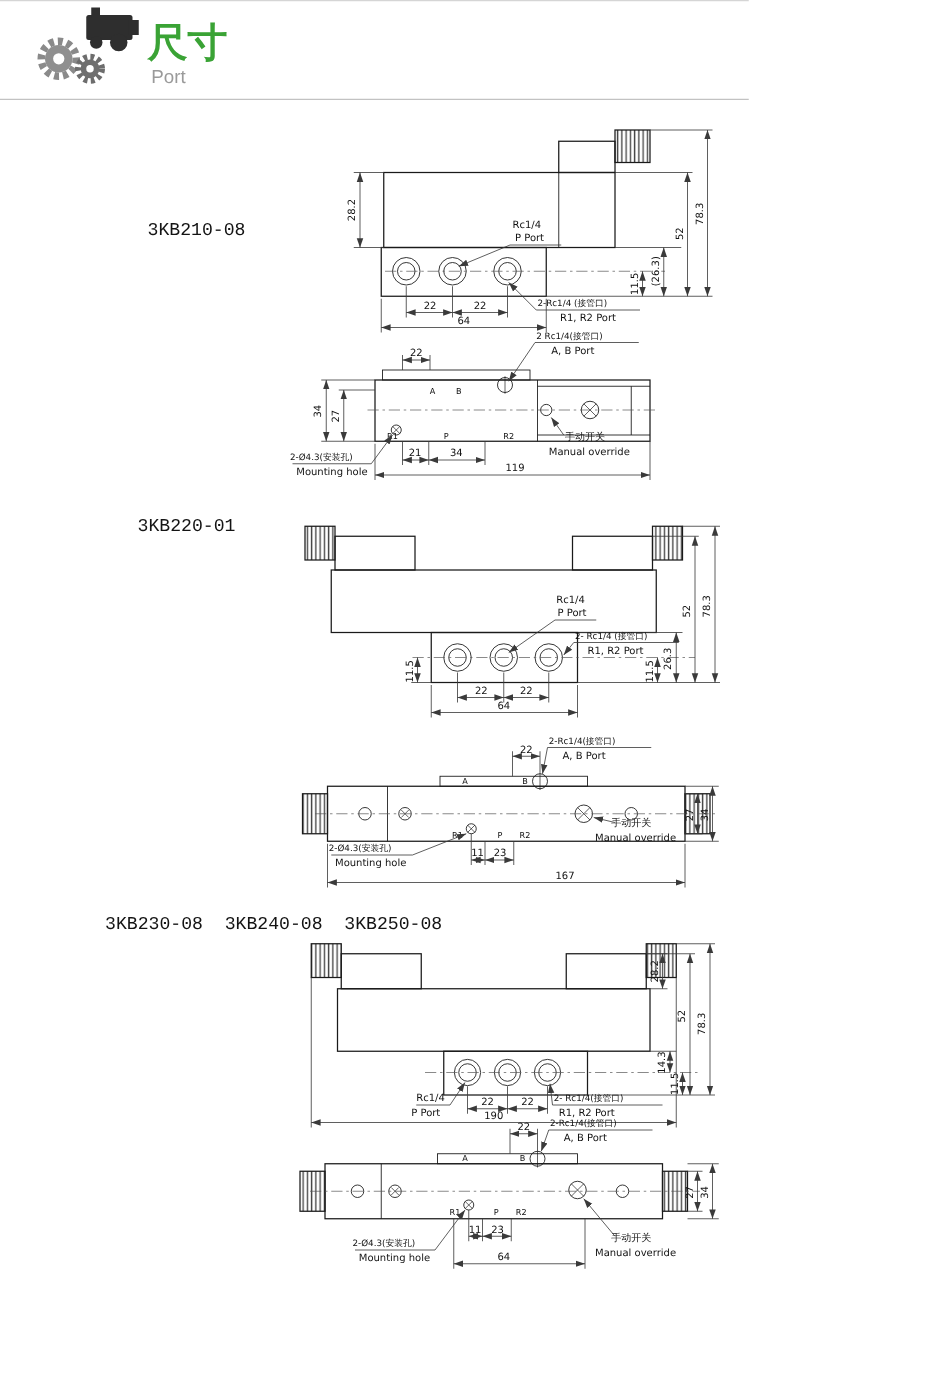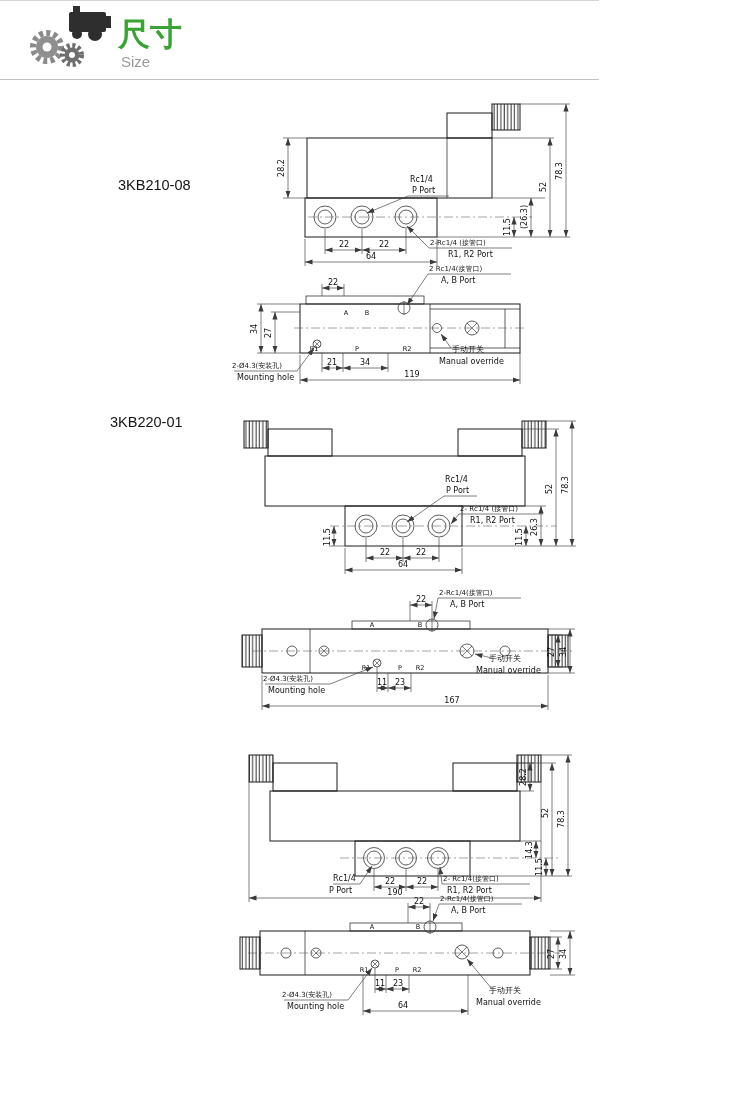--- a/index.html
+++ b/index.html
@@ -5,21 +5,21 @@
   *{margin:0;padding:0;box-sizing:border-box}
   html,body{background:#fff}
   .page{position:relative;width:599px;height:1100px;background:#fff;overflow:hidden;
         border-top:1px solid #d5d5d5;font-family:"Liberation Sans",sans-serif}
   .hdr-title{position:absolute;left:118px;top:12px;font-size:32px;font-weight:bold;
              color:#3aa335;font-family:"DejaVu Sans",sans-serif}
   .hdr-sub{position:absolute;left:121px;top:52px;font-size:15px;color:#9a9a9a}
   .hdr-rule{position:absolute;left:0;top:78px;width:750px;height:1px;background:#c2c2c2}
   .logo{position:absolute;left:25px;top:4px}
   .model{position:absolute;font-size:14.5px;color:#141414;white-space:pre;
-         font-family:Liberation Sans, sans-serif}
+         font-family:Liberation Mono, monospace}
   #m1{left:118px;top:176px}
   #m2{left:110px;top:413px}
   #m3{left:84px;top:731px}
   svg.draw{position:absolute;left:0;top:0}
   
   .ol{fill:none;stroke:#1a1a1a;stroke-width:1}
   .o2{fill:none;stroke:#1a1a1a;stroke-width:0.7}
   .dm{fill:none;stroke:#3a3a3a;stroke-width:0.65}
   .cl{fill:none;stroke:#555;stroke-width:0.55;stroke-dasharray:9 3 2 3}
   .xx{fill:none;stroke:#1a1a1a;stroke-width:0.55}
@@ -41,25 +41,26 @@
     <circle cx="52" cy="29" r="5" fill="#2e2e2e"></circle>
     <circle cx="70" cy="29" r="7" fill="#2e2e2e"></circle>
     <circle cx="22" cy="42" r="14" fill="none" stroke="#8a8a8a" stroke-width="6" stroke-dasharray="4 3.2"></circle>
     <circle cx="22" cy="42" r="11" fill="#8f8f8f"></circle>
     <circle cx="22" cy="42" r="4.5" fill="#ffffff"></circle>
     <circle cx="47" cy="50" r="9.5" fill="none" stroke="#6d6d6d" stroke-width="5" stroke-dasharray="3 2.6"></circle>
     <circle cx="47" cy="50" r="7.5" fill="#6f6f6f"></circle>
     <circle cx="47" cy="50" r="3" fill="#ffffff"></circle>
   </svg>
   <div class="hdr-title">尺寸</div>
-  <div class="hdr-sub">Size</div>
+  <div class="hdr-sub">Port</div>
   <div class="hdr-rule"></div>
 
   <div class="model" id="m1">3KB210-08</div>
   <div class="model" id="m2">3KB220-01</div>
+  <div class="model" id="m3">3KB230-08  3KB240-08  3KB250-08</div>
 
   <svg class="draw" width="750" height="1100" viewBox="0 0 750 1100">
     <defs>
       <marker id="arw" markerWidth="8" markerHeight="6" refX="7.5" refY="3" orient="auto-start-reverse" markerUnits="userSpaceOnUse">
         <path d="M0,0.4 L7.5,3 L0,5.6 Z" fill="#3a3a3a"></path>
       </marker>
       <pattern id="ribs" width="3.4" height="10" patternUnits="userSpaceOnUse">
         <line x1="1.1" y1="0" x2="1.1" y2="10" stroke="#444" stroke-width="1.1"></line>
       </pattern>
     </defs>

